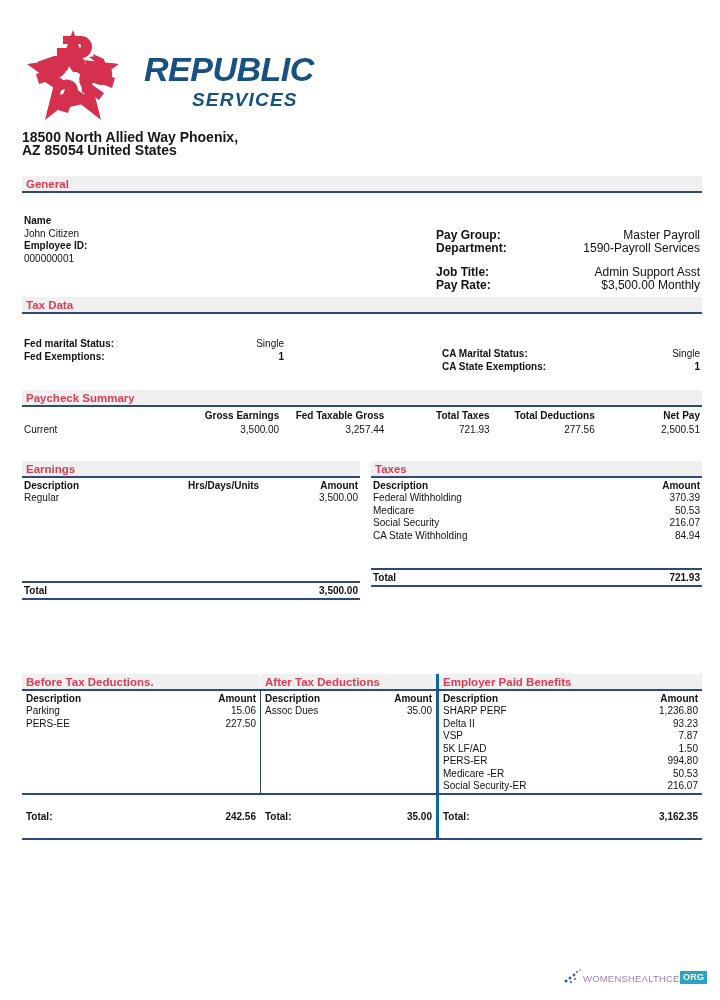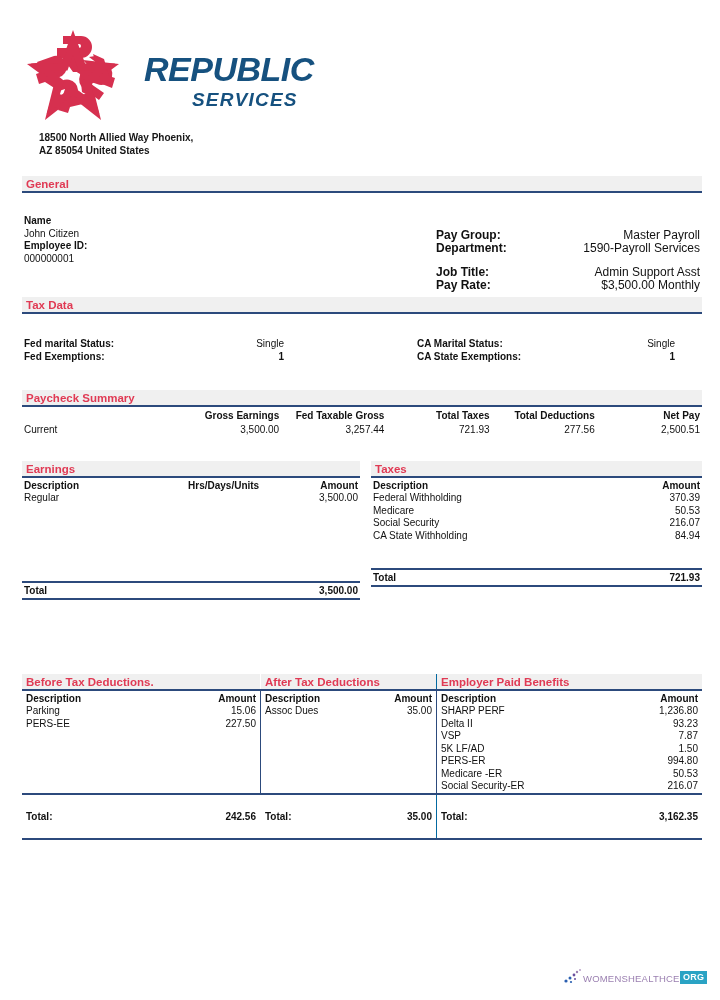--- a/index.html
+++ b/index.html
@@ -55,22 +55,22 @@
     font-weight: bold;
     font-style: italic;
     letter-spacing: 1.2px;
     color: #16517f;
     display: block;
     margin-top: 4px;
     margin-left: 48px;
   }
   .company-address {
     position: absolute;
-    left: 17px; top: 107px;
-    font-size: 10px;
+    left: 0; top: 107px;
+    font-size: 14px;
     font-weight: bold;
     color: #171717;
     line-height: 13px;
     white-space: pre-line;
   }
 
   
   .section {
     position: absolute;
   }
@@ -123,21 +123,21 @@
   
   #taxdata { left: 22px; top: 297px; width: 680px; }
   .tax-body { position: relative; height: 62px; }
   .tax-col {
     position: absolute;
     top: 23px;
     font-size: 10px;
     line-height: 13px;
   }
   .tax-col.left  { left: 2px;   width: 260px; }
-  .tax-col.right { left: 395px; width: 258px; }
+  .tax-col.right { left: 420px; width: 258px; margin-top: 10px; }
   .tax-line {
     display: flex;
     justify-content: space-between;
     align-items: flex-start;
   }
   .tax-line .lbl { max-width: 150px; }
   .tax-line .val { font-weight: normal; text-align: right; }
   .tax-line .val.b { font-weight: bold; }
 
   
@@ -208,21 +208,21 @@
     border-bottom: 2px solid #2c4a7c;
     height: 17px;
     box-sizing: border-box;
   }
   .ded-heads > div {
     box-sizing: border-box;
     padding-left: 4px;
   }
   .ded-col-1 { width: 238px; }
   .ded-col-2 { width: 176px; border-left: 1px solid #ffffff; }
-  .ded-col-3 { width: 266px; border-left: 1px solid #0369a1; }
+  .ded-col-3 { width: 266px; border-left: 3px solid #0369a1; }
   .ded-head-title {
     font-size: 11.5px;
     font-weight: bold;
     color: #e03a54;
     line-height: 16px;
     display: block;
   }
   .ded-body {
     display: flex;
     position: relative;

